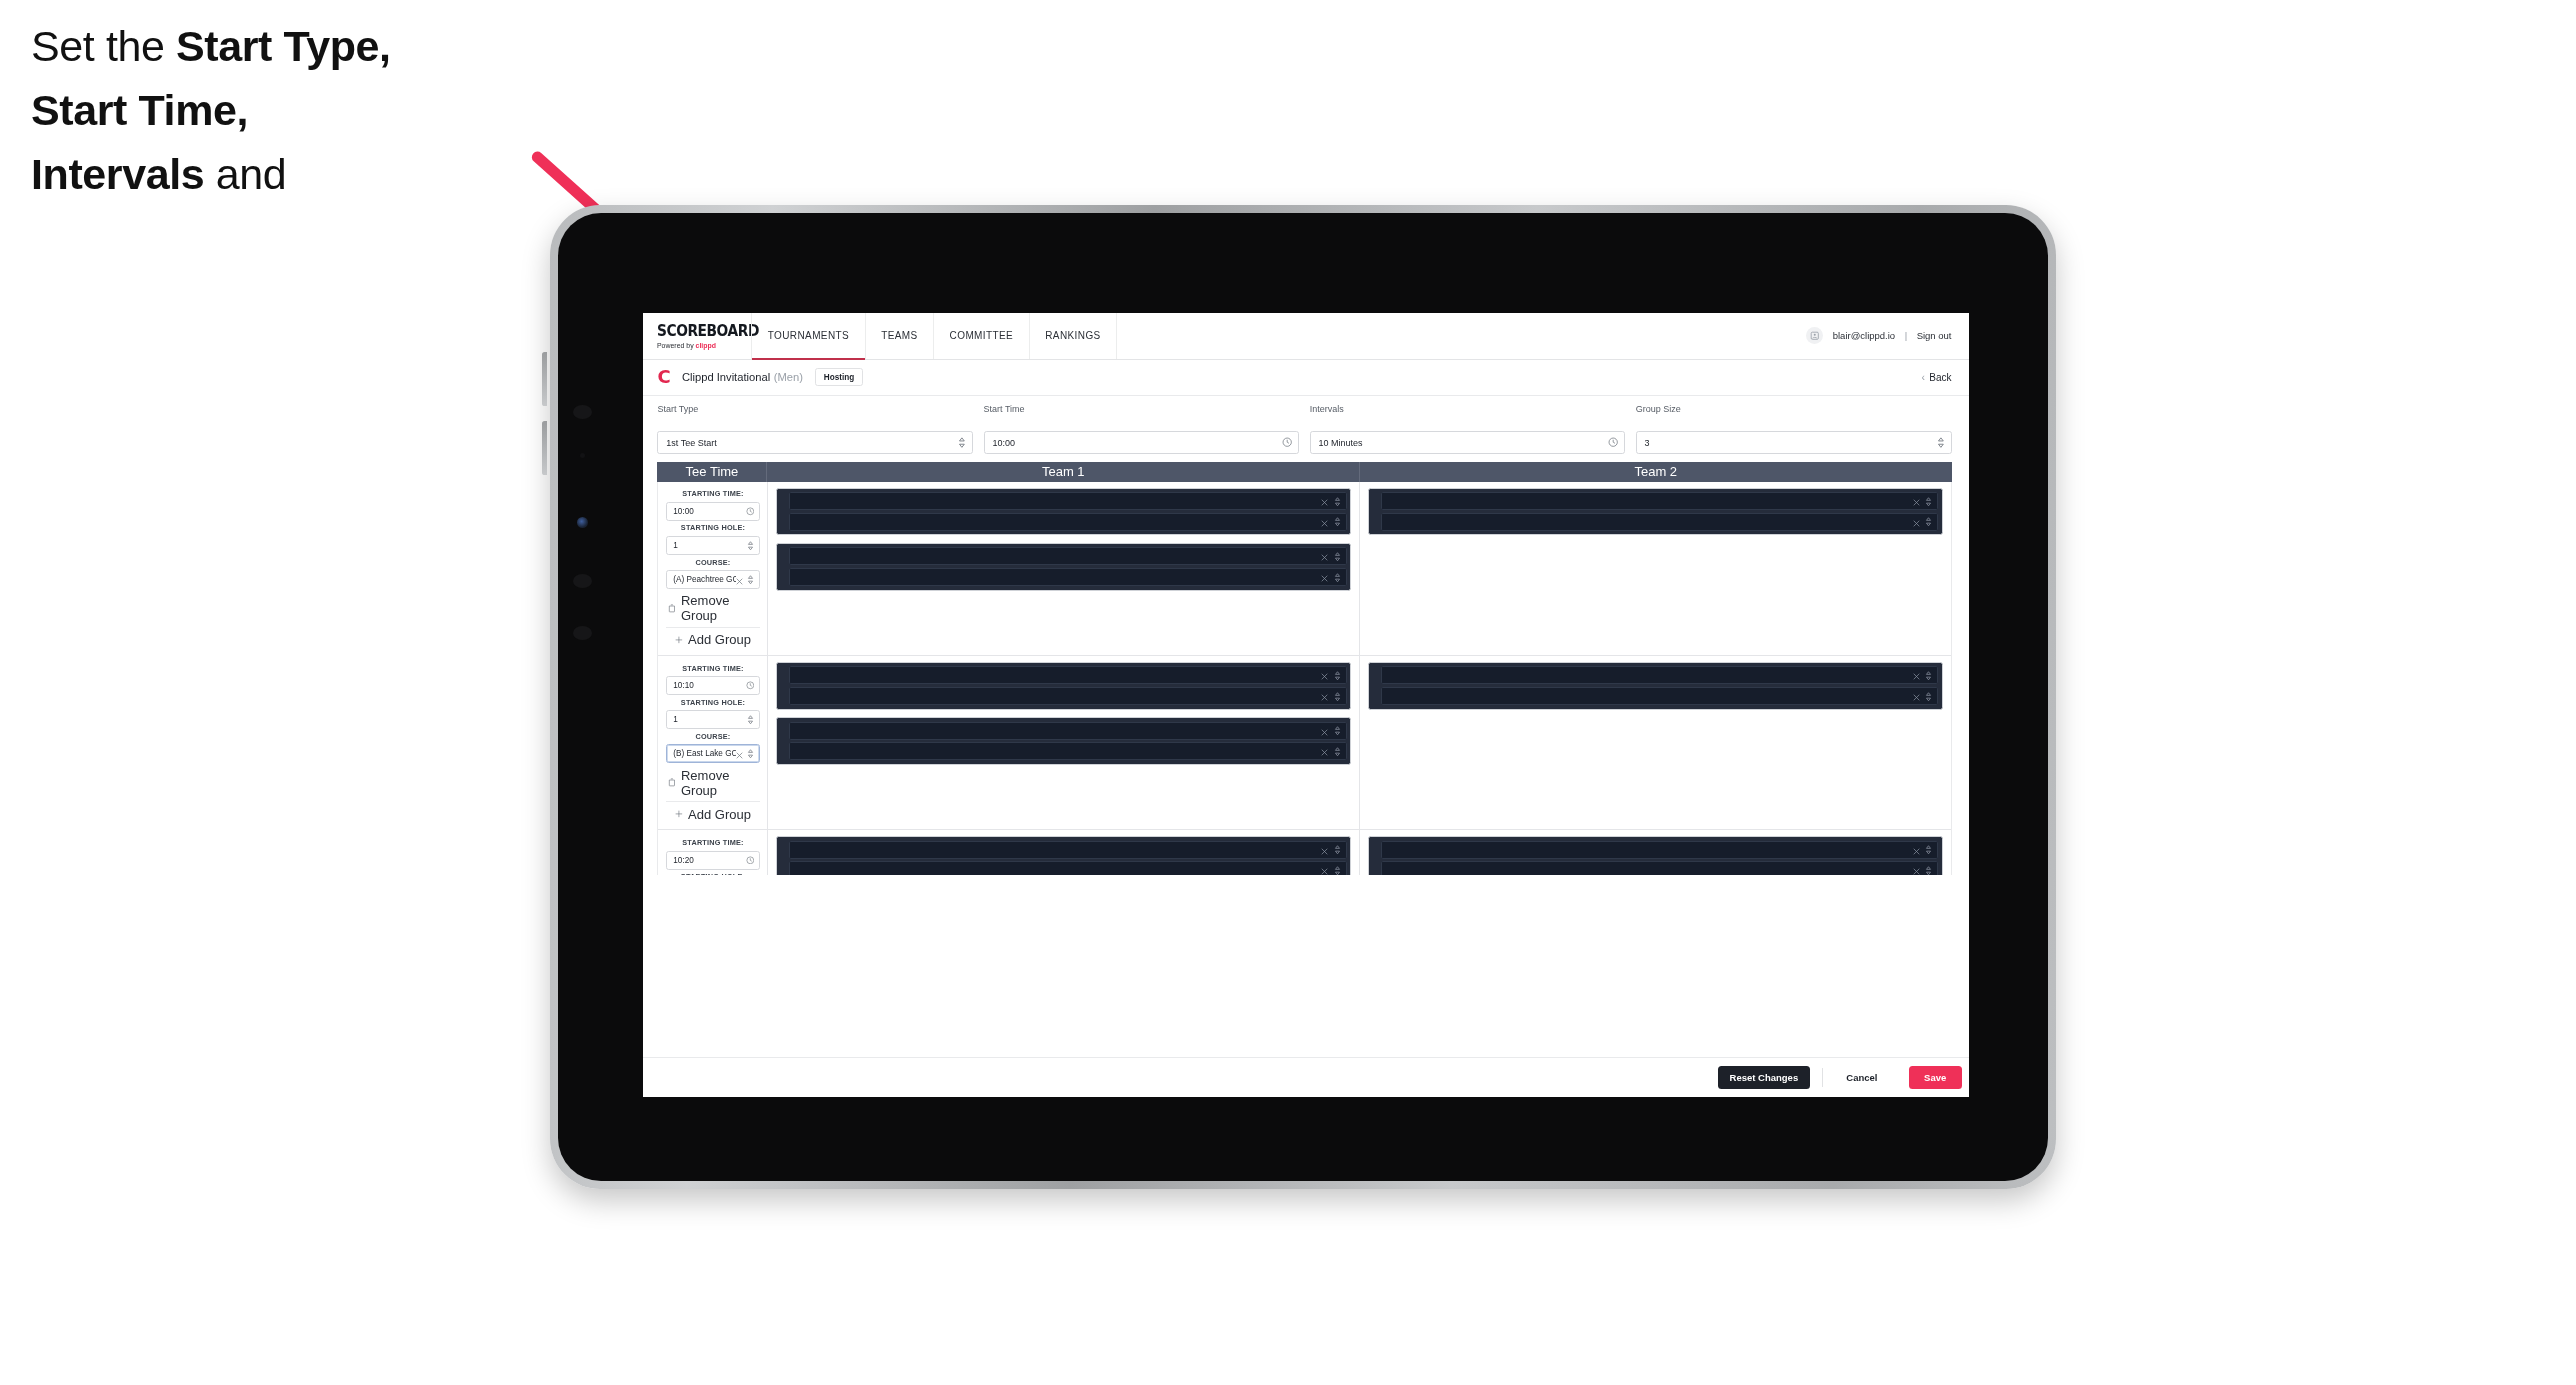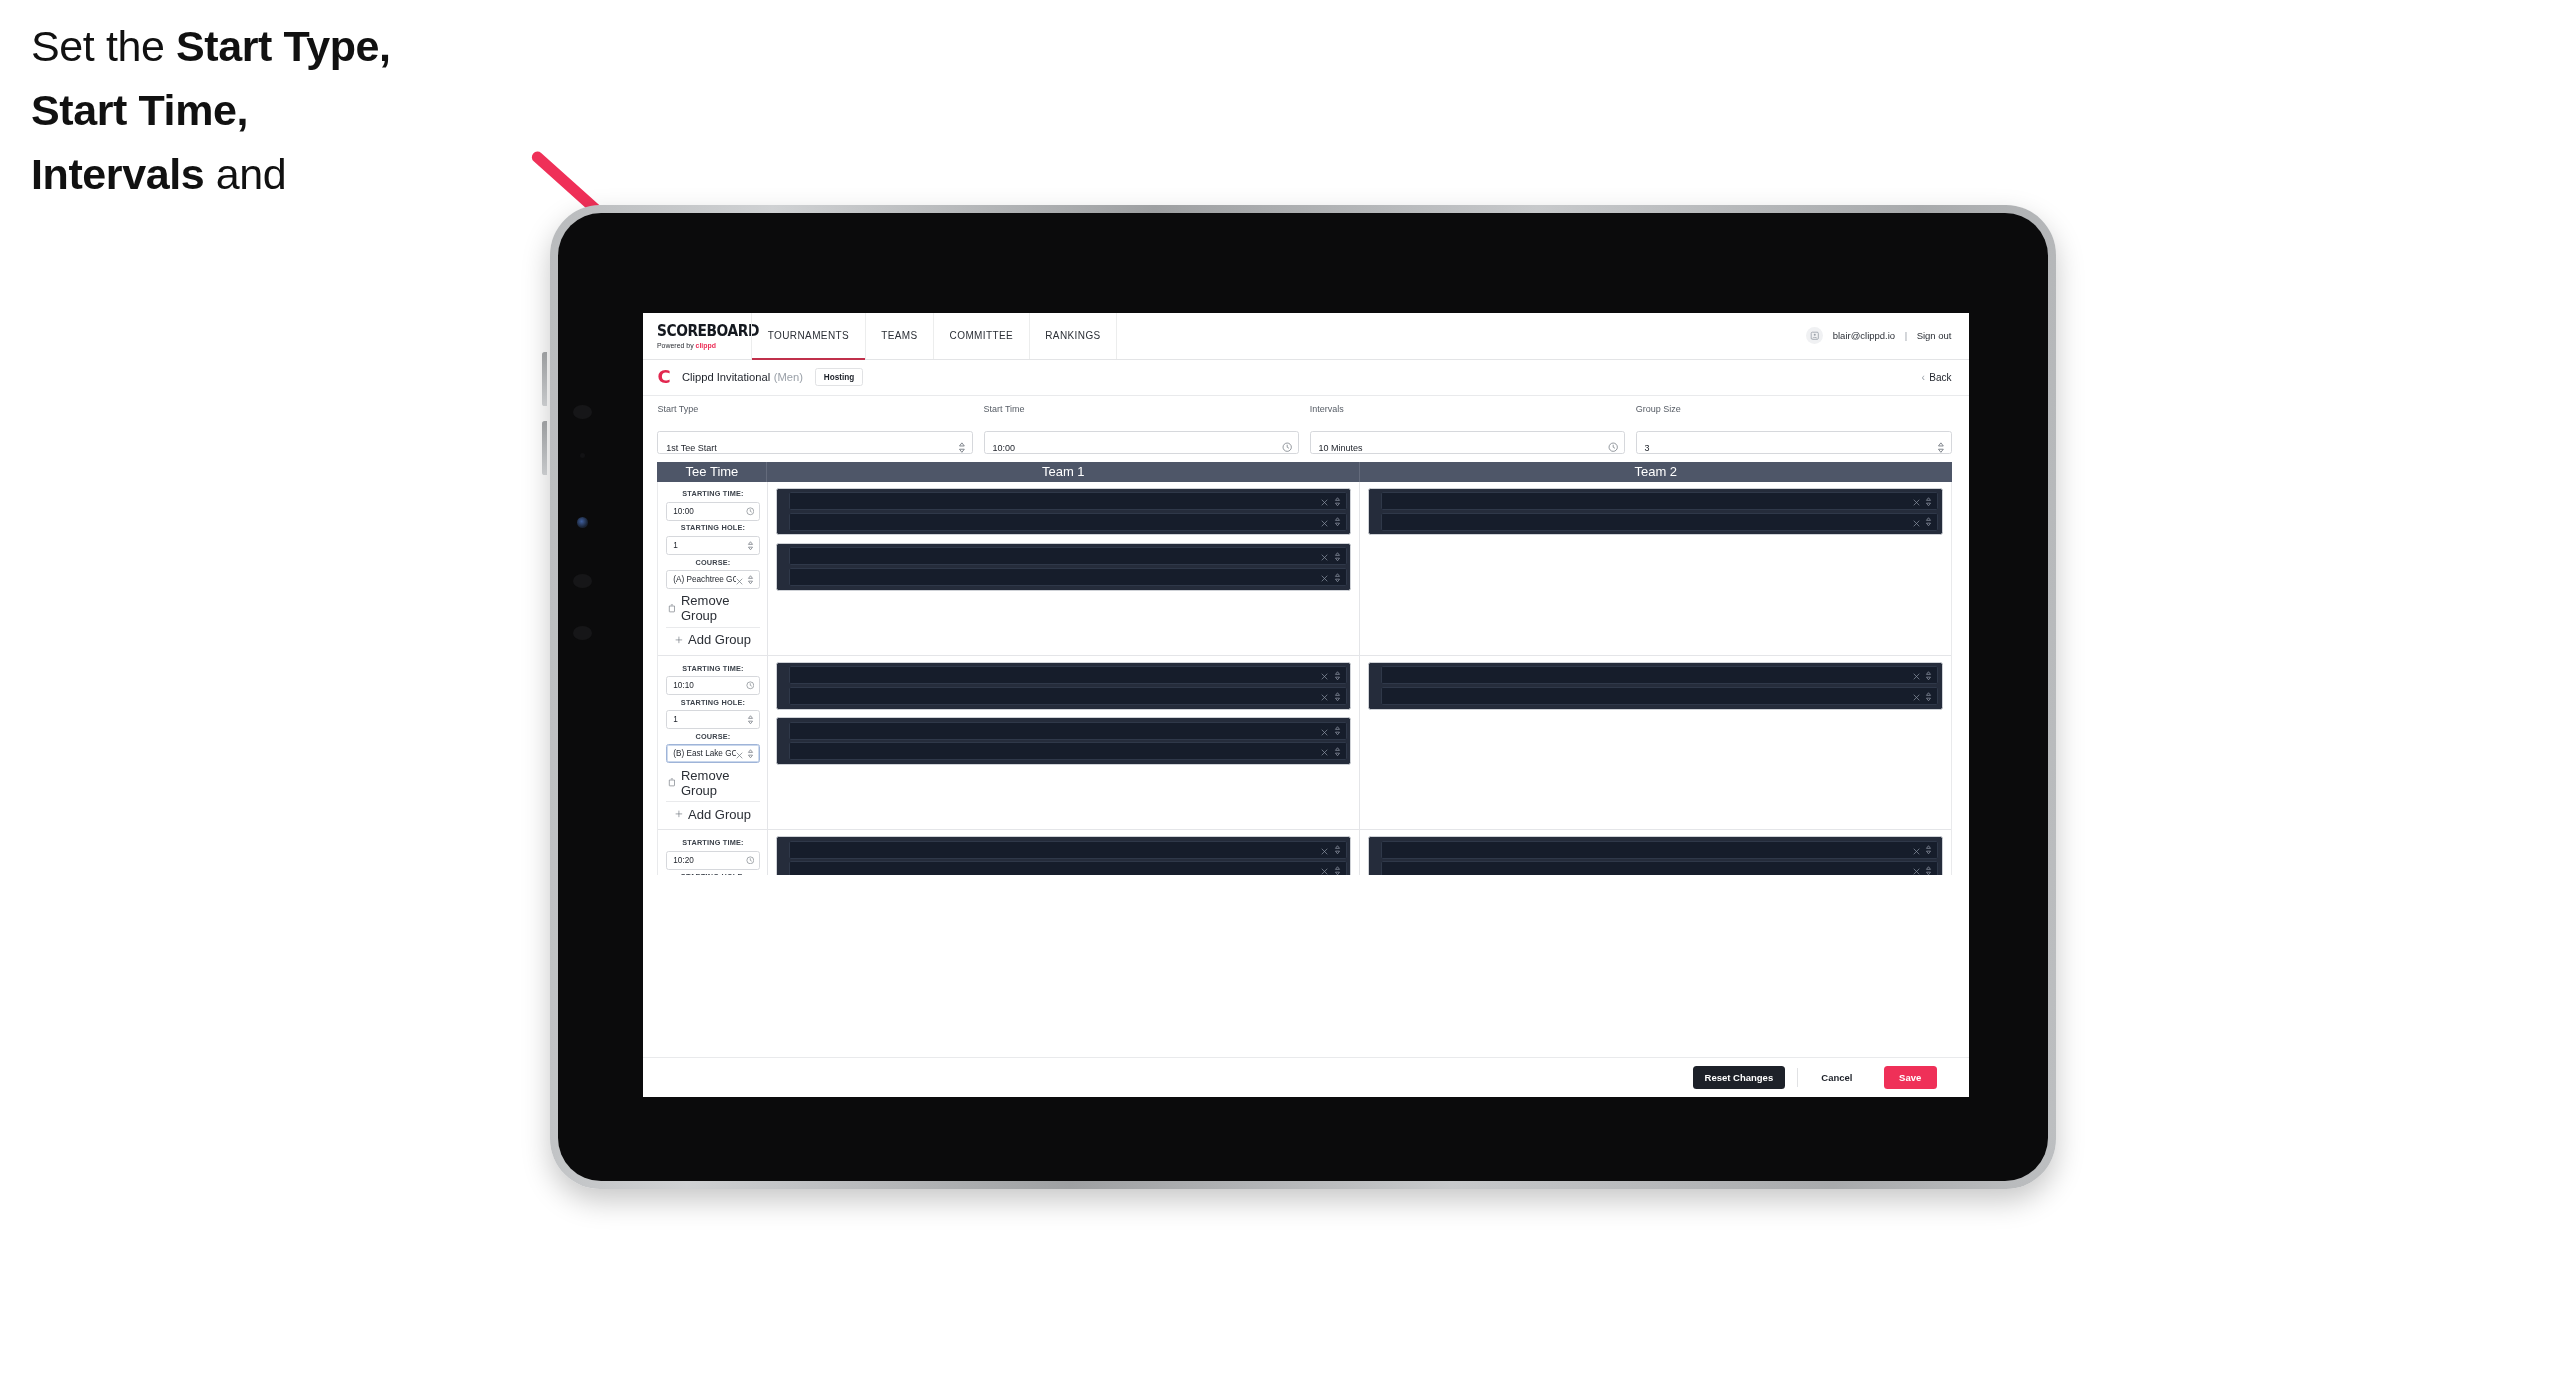--- a/index.html
+++ b/index.html
@@ -183,21 +183,21 @@
   .field .flabel {
     font-size: 9px;
     color: #575d66;
     margin-bottom: 17px;
   }
   .field .fbox {
     height: 22.4px;
     border: 0.9px solid #d6d8dc;
     border-radius: 2.6px;
     background: #fff;
-    display: flex; align-items: flex-end;
+    display: flex; align-items: center;
     padding: 0 6px 0 7.8px;
     cursor: pointer;
   }
   .field .fval { font-size: 9px; color: #1d2129; }
   .field .fic  { margin-left: auto; color: #6f757d; display:flex; align-items:center; }
 
   
   #tblhead {
     display: flex;
     height: 20px;
@@ -294,21 +294,21 @@
 
   
   #footer {
     position: absolute;
     left: 0; right: 0; bottom: 0;
     height: 40px;
     background: #fff;
     border-top: 0.9px solid #e9eaec;
     display: flex; align-items: center; justify-content: flex-end;
     gap: 0;
-    padding-right: 32px;
+    padding-right: 7px;
   }
   #footer .btn {
     font-size: 9.5px;
     border-radius: 3.5px;
     cursor: pointer;
     display: flex; align-items: center; justify-content: center;
   }
   #footer .btn.reset {
     background: #1d2129; color: #fff;
     padding: 6px 12px; font-weight: 700;

